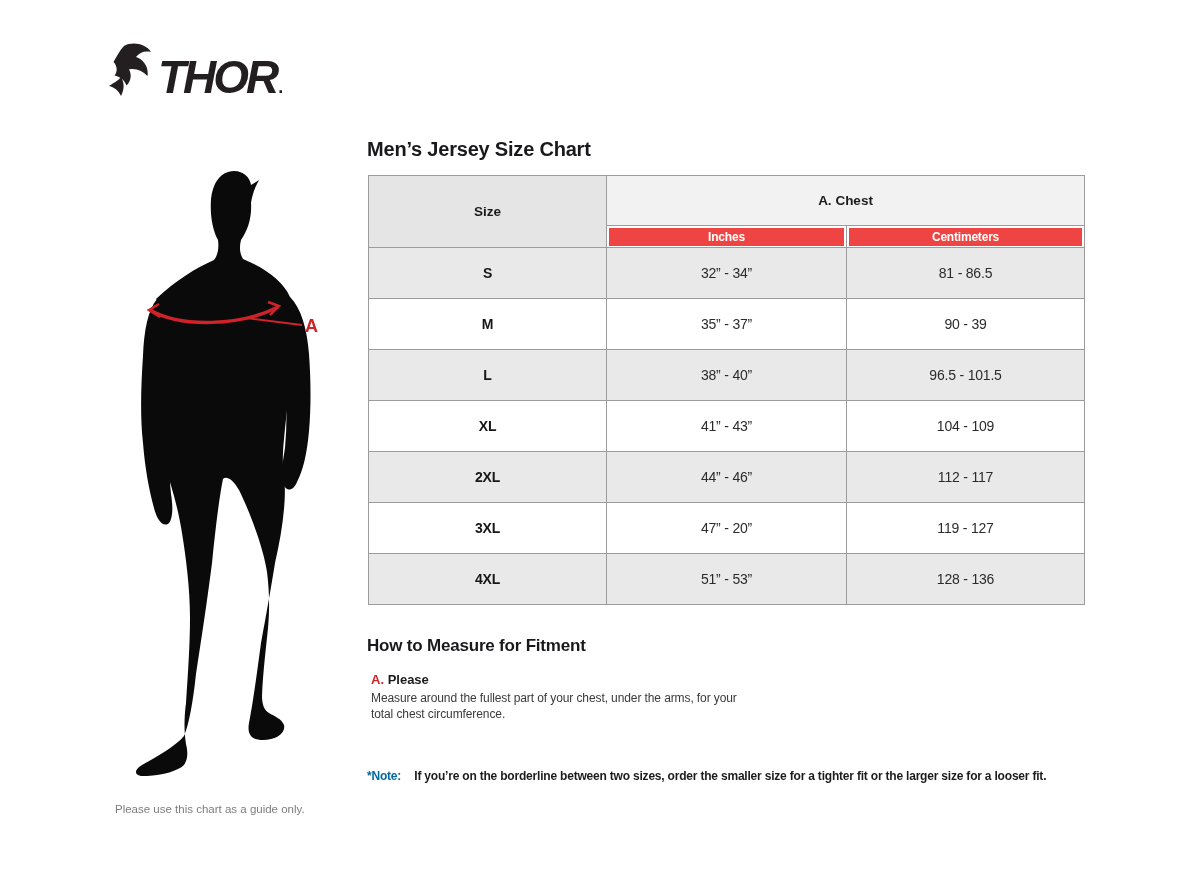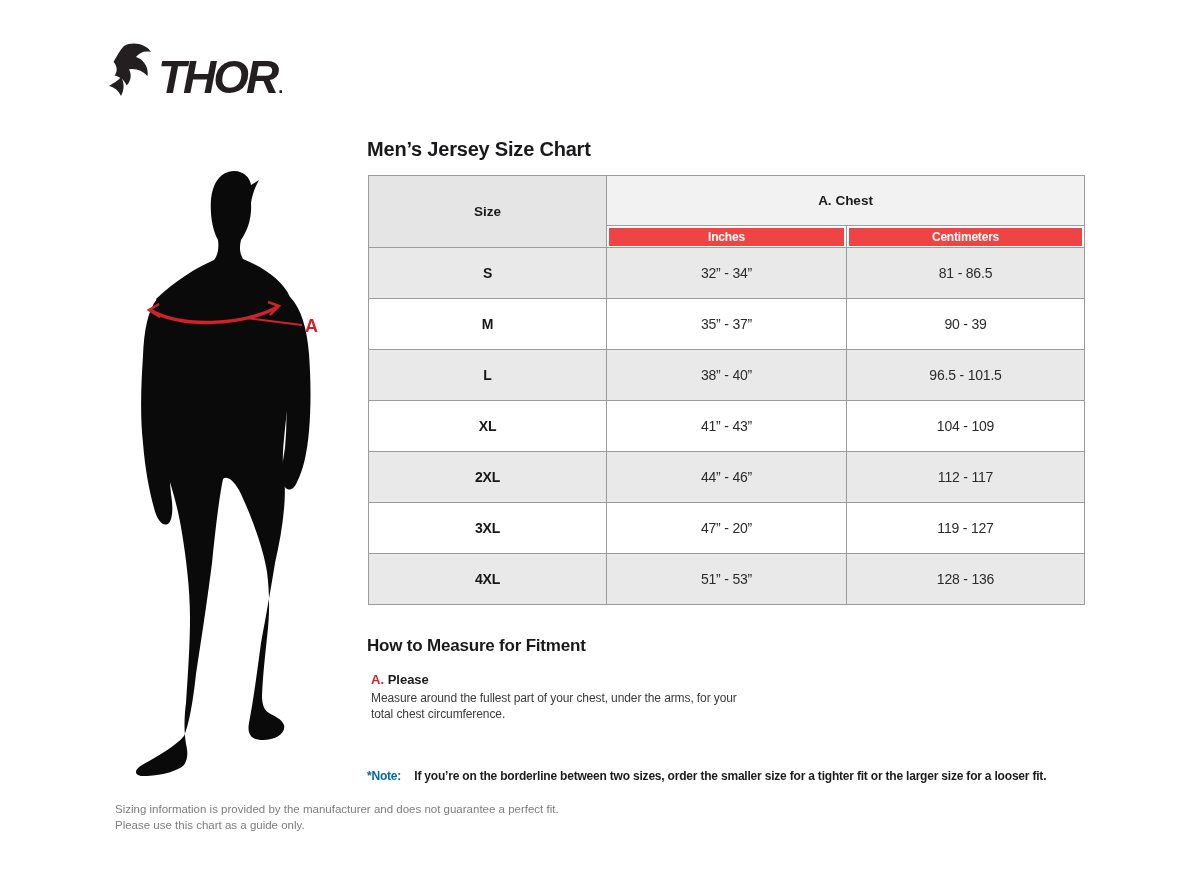--- a/index.html
+++ b/index.html
@@ -193,15 +193,14 @@
   <div class="measure-desc">Measure around the fullest part of your chest, under the arms, for your
 total chest circumference.</div>
 </div>
 
 <div class="note-line">
   <span class="note-label">*Note:</span>
   <span>If you’re on the borderline between two sizes, order the smaller size for a tighter fit or the larger size for a looser fit.</span>
 </div>
 
 <div class="footer">
-  <div>Sizing information is provided by the manufacturer and does not guarantee a perfect fit.</div>
   <div>Please use this chart as a guide only.</div>
 </div>
 
 </body></html>

